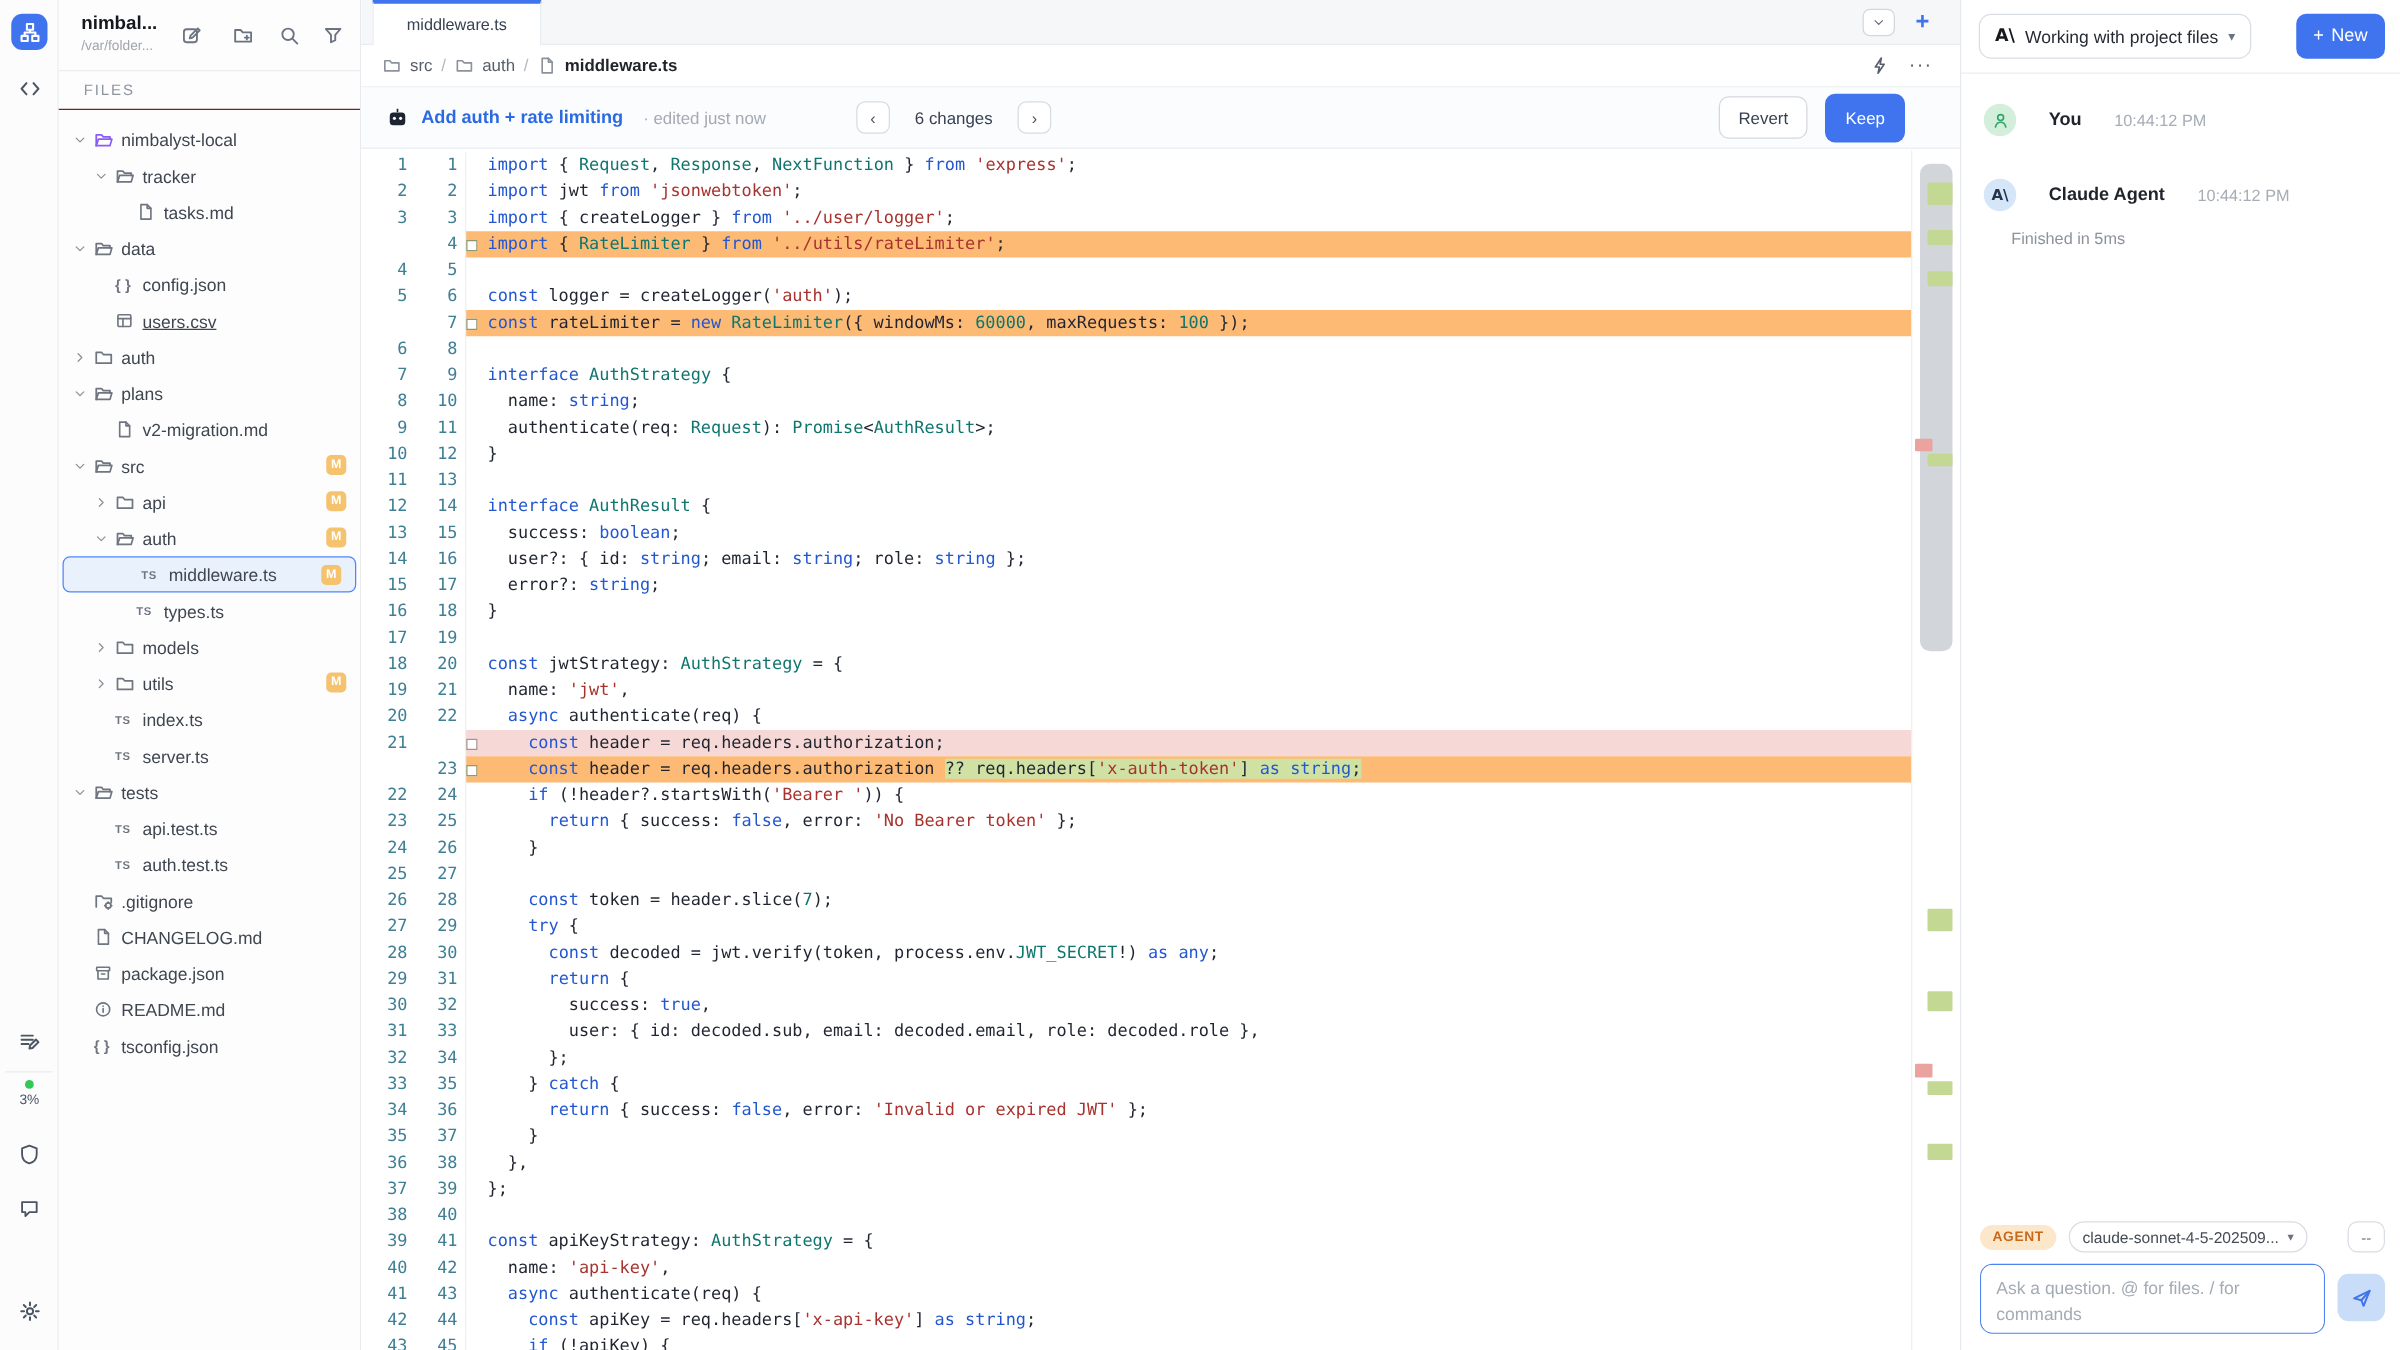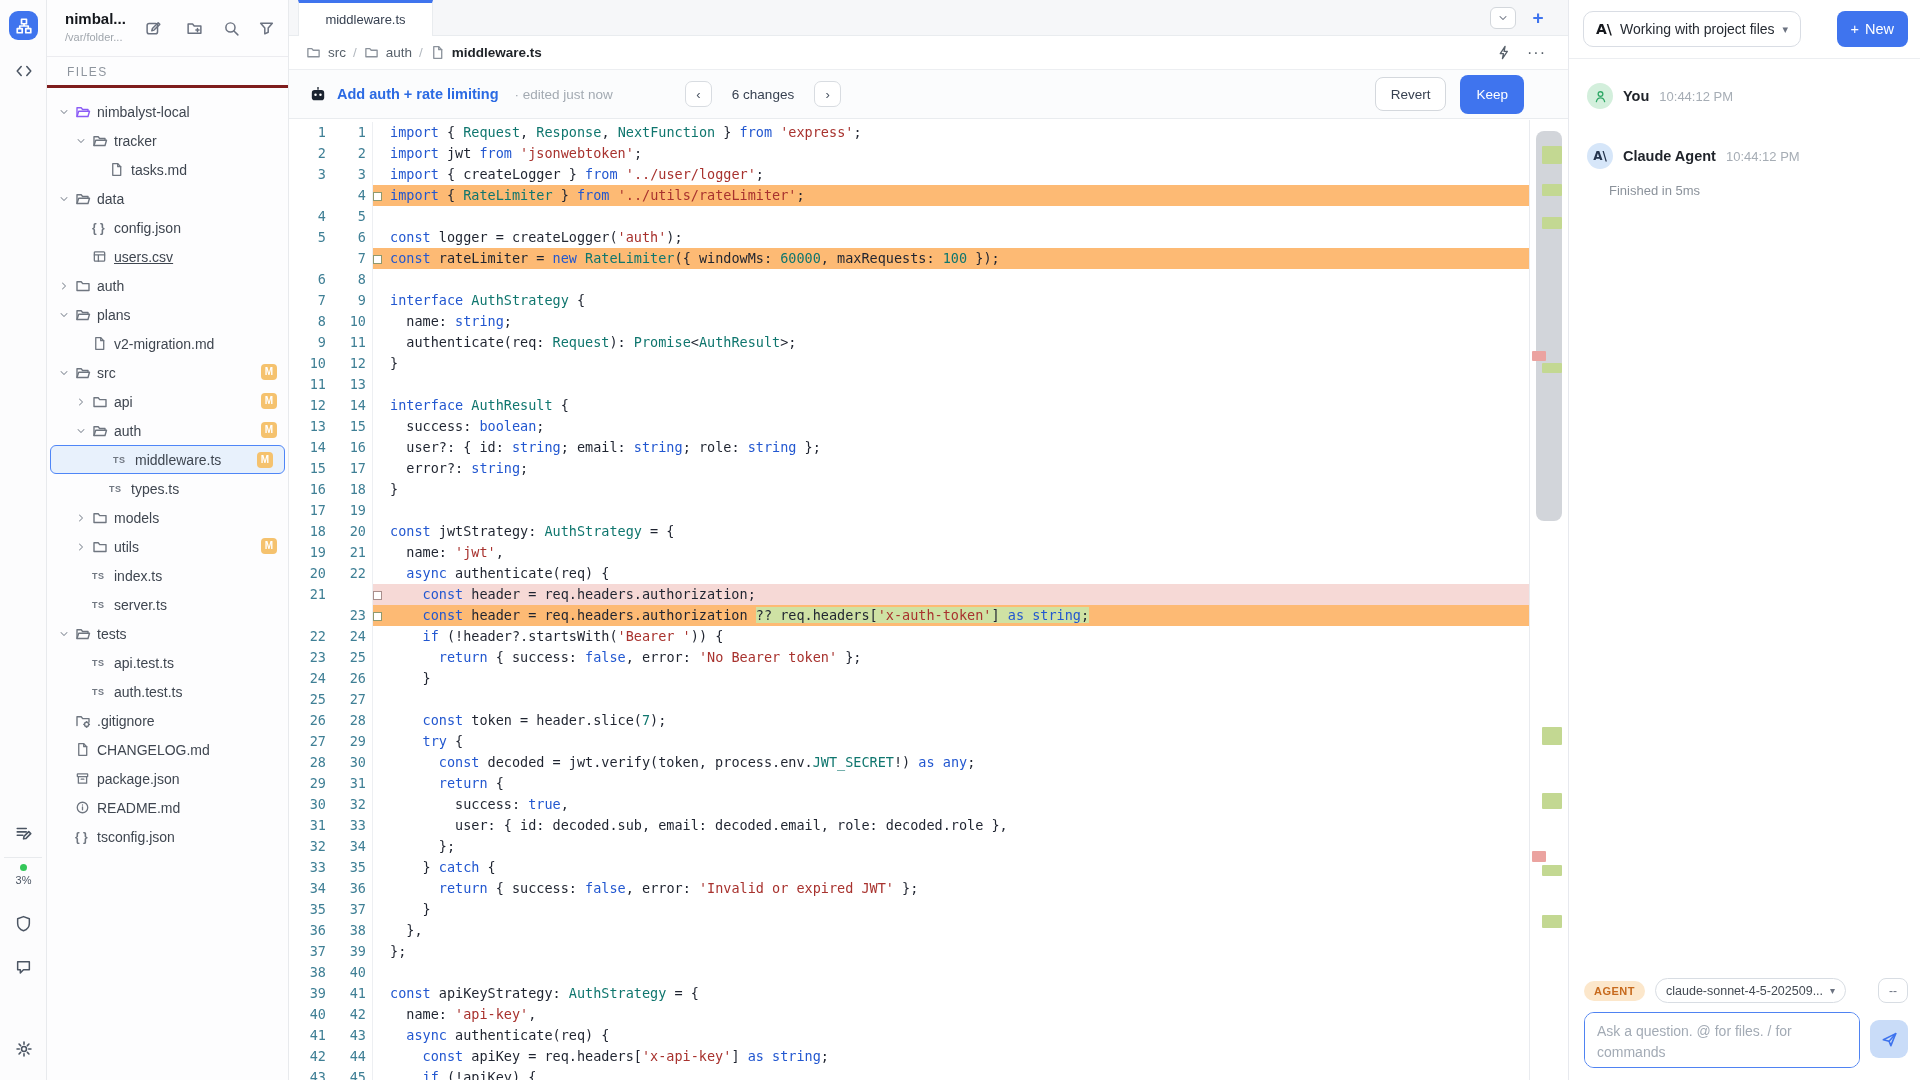--- a/index.html
+++ b/index.html
@@ -16,21 +16,21 @@
   #usage { position:absolute; left:0; top:864px; width:47px; text-align:center; }
   #usage .dot { width:7px; height:7px; border-radius:50%; background:#34c759; margin:0 auto 3px; }
   #usage .pct { font-size:11px; color:#4b5563; }
 
   
   #sidebar { position:absolute; left:47px; top:0; width:242px; height:1080px; background:#fdfdfe; border-right:1px solid #e8eaed; }
   #sb-head { position:relative; height:57px; border-bottom:1px solid #ececf0; }
   #sb-title { position:absolute; left:18px; top:10px; font-size:15px; font-weight:bold; color:#15181d; }
   #sb-path { position:absolute; left:18px; top:31px; font-size:11px; color:#a0a6ad; }
   .sb-ic { position:absolute; top:20px; width:17px; height:17px; color:#6b7280; }
-  #sb-files { position:relative; height:31px; border-bottom:3px solid #7f1d1d; }
+  #sb-files { position:relative; height:31px; border-bottom:1px solid #7f1d1d; }
   #sb-files span { position:absolute; left:20px; top:8px; font-size:12px; letter-spacing:1.5px; color:#8e959e; }
   #tree { position:absolute; top:97px; left:0; right:0; }
   .trow { position:relative; height:29px; display:flex; align-items:center; font-size:14px; color:#3f4650; }
   .trow .chev { width:17px; height:15px; color:#8b929b; flex:none; display:flex; align-items:center; }
   .trow .tico { width:22px; height:16px; color:#6f7680; flex:none; display:flex; align-items:center; }
   .trow .tico.purple { color:#8b5cf6; }
   .tsic { font-size:9px; font-weight:bold; color:#6f7680; letter-spacing:.5px; }
   .brc { font-size:12px; font-weight:bold; color:#6f7680; }
   .trow.sel { background:#e8f1fc; border:1.5px solid #4f86f7; border-radius:6px; margin:0 3px; }
   .mbadge { position:absolute; right:11px; top:6px; width:16px; height:16px; border-radius:4px; background:#f5c26e; color:#fff; font-size:10px; font-weight:bold; text-align:center; line-height:16px; }
@@ -84,21 +84,21 @@
   
   #panel { position:absolute; left:1568px; top:0; width:352px; height:1080px; background:#fff; border-left:1px solid #e7e9ee; }
   #panel-head { position:relative; height:59px; border-bottom:1px solid #eceef1; }
   #mode-pill { position:absolute; left:14px; top:11px; height:36px; border:1px solid #d9dde4; border-radius:10px; display:flex; align-items:center; gap:8px; padding:0 12px; font-size:14px; color:#262b33; background:#fff; }
   .alogo { font-weight:800; font-family:"DejaVu Sans", sans-serif; }
   #mode-pill .alogo { font-size:14px; color:#15181d; }
   #mode-pill .chv { color:#6b7280; font-size:11px; }
   #btn-new { position:absolute; right:12px; top:11px; height:36px; padding:0 14px; background:#3f74ee; border-radius:8px; color:#fff; font-size:14.5px; display:flex; align-items:center; gap:6px; }
   #messages { position:absolute; top:59px; left:0; right:0; bottom:120px; overflow:hidden; padding:24px 18px 0 18px; }
   .msg { margin-bottom:34px; }
-  .msg-head { display:flex; align-items:center; gap:10px; }
+  .msg-head { display:flex; align-items:center; gap:26px; }
   .avatar { width:26px; height:26px; border-radius:50%; display:flex; align-items:center; justify-content:center; flex:none; }
   .avatar.user { background:#d3efdc; color:#2fa866; }
   .avatar.claude { background:#d6e6f9; color:#25354d; font-size:12px; }
   .msg-name { font-size:14.5px; font-weight:bold; color:#1f232a; }
   .msg-time { font-size:13px; color:#a6adb5; }
   .msg-body { margin:14px 0 0 22px; font-size:15px; line-height:28px; color:#363d47; max-width:295px; }
   .msg-foot { margin:14px 0 0 22px; font-size:13px; color:#8b929b; }
   #composer { position:absolute; left:15px; right:12px; bottom:8px; }
   #composer-row { display:flex; align-items:center; gap:10px; margin-bottom:9px; }
   #agent-badge { background:#fce7cb; color:#c76a1d; font-size:11px; font-weight:bold; letter-spacing:.5px; padding:4px 10px; border-radius:10px; }

